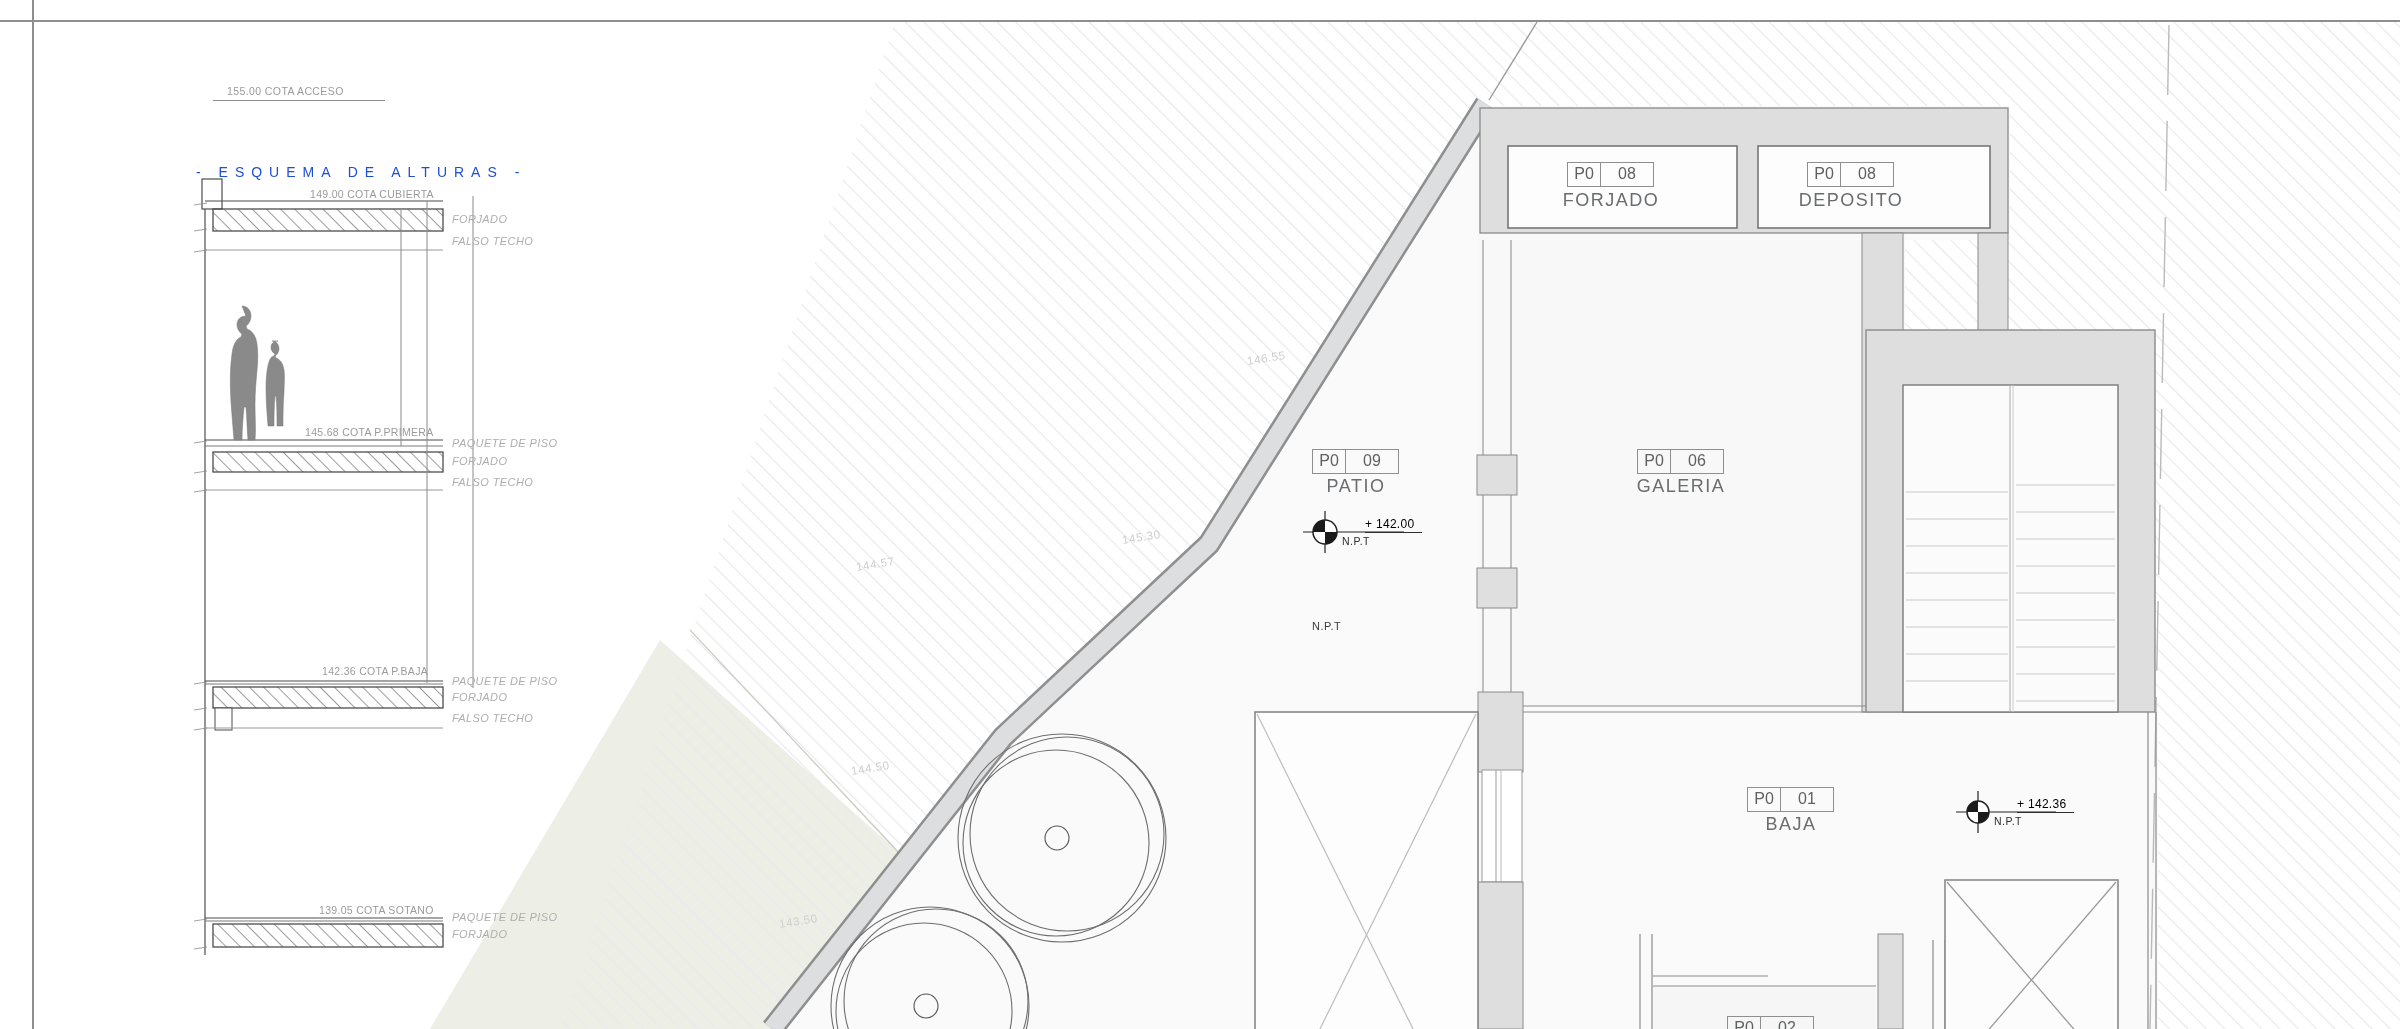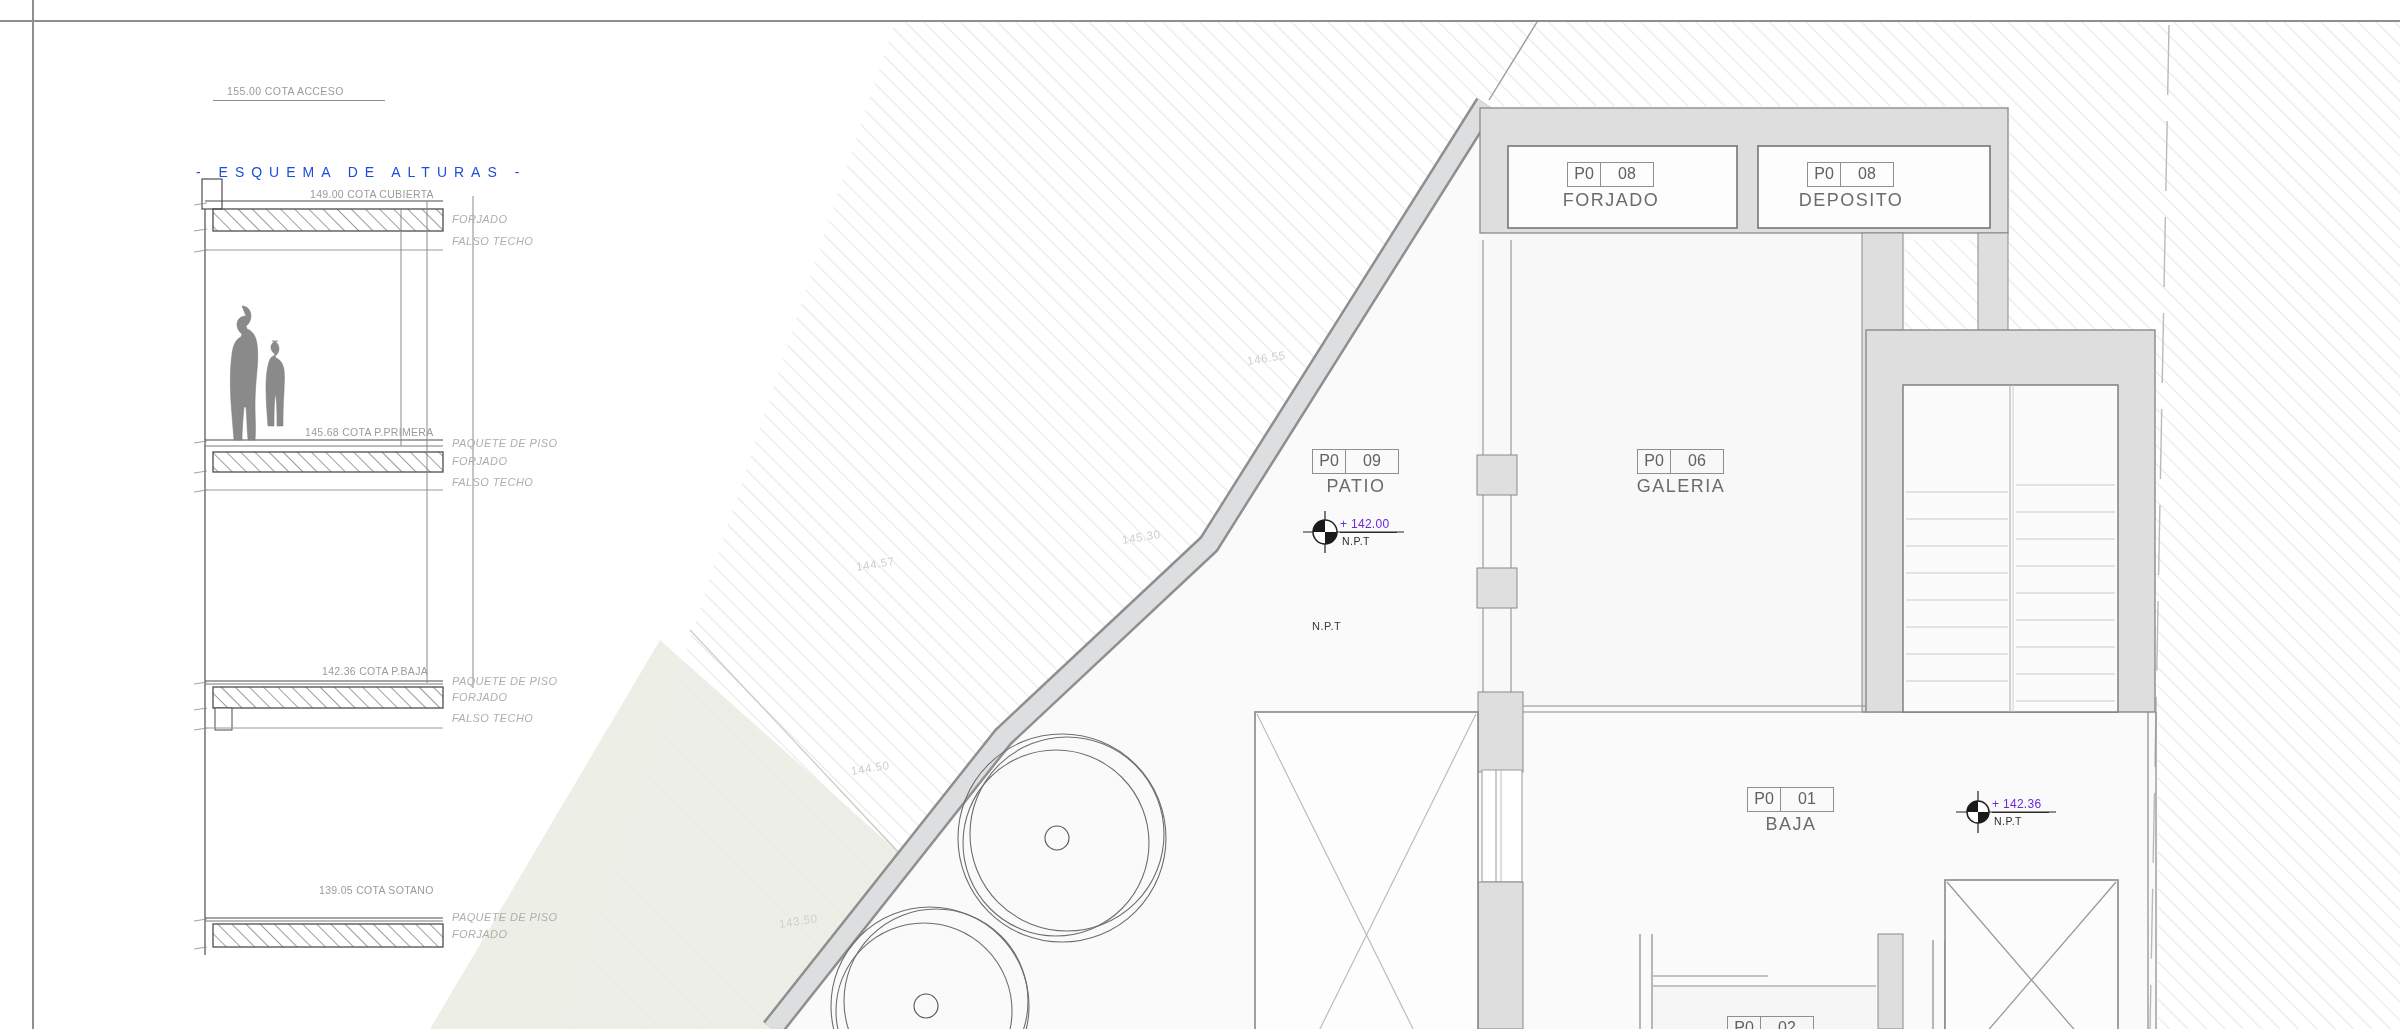--- a/index.html
+++ b/index.html
@@ -14,21 +14,21 @@
                letter-spacing:.4px;border-bottom:1px solid #8d8d8d;padding:0 0 3px 14px;}
   .schema-title{left:196px;top:136px;font-size:14px;color:#1d4ed8;letter-spacing:7px;margin-top:28px;}
   .cota{font-size:10.5px;color:#9b9b9b;letter-spacing:.3px;}
   .layer{font-size:11px;color:#aeaeae;letter-spacing:.4px;font-style:italic;}
   
   .tag{display:flex;align-items:stretch;height:23px;border:1.4px solid #8f8f8f;
        font-size:16px;color:#5f6163;background:rgba(255,255,255,.0);}
   .tag .c1{width:32px;text-align:center;line-height:22px;border-right:1.4px solid #8f8f8f;}
   .tag .c2{width:52px;text-align:center;line-height:22px;}
   .room-name{font-size:18px;color:#6a6c6e;letter-spacing:1.5px;text-align:center;width:120px;}
-  .marker-val{font-size:12px;color:#6d28d9;letter-spacing:.3px;}
+  .marker-val{font-size:12px;color:#000000;letter-spacing:.3px;margin-left:25px;}
   .marker-datum{font-size:10.5px;color:#2e2e2e;letter-spacing:.5px;}
   .npt-lone{font-size:11px;color:#3c3c3c;letter-spacing:.5px;}
   .contour{font-size:11.5px;color:#cdcfcc;letter-spacing:.6px;transform:rotate(-9deg);}
   svg{position:absolute;left:0;top:0;}
 </style>
 </head>
 <body>
 
 <svg width="2400" height="1029" viewBox="0 0 2400 1029">
   <defs>
@@ -212,21 +212,21 @@
 <div class="abs cota" style="left:305px;top:426px;">145.68 COTA P.PRIMERA</div>
 <div class="abs layer" style="left:452px;top:437px;">PAQUETE DE PISO</div>
 <div class="abs layer" style="left:452px;top:455px;">FORJADO</div>
 <div class="abs layer" style="left:452px;top:476px;">FALSO TECHO</div>
 
 <div class="abs cota" style="left:322px;top:665px;">142.36 COTA P.BAJA</div>
 <div class="abs layer" style="left:452px;top:675px;">PAQUETE DE PISO</div>
 <div class="abs layer" style="left:452px;top:691px;">FORJADO</div>
 <div class="abs layer" style="left:452px;top:712px;">FALSO TECHO</div>
 
-<div class="abs cota" style="left:319px;top:884px;">139.05 COTA SOTANO</div>
+<div class="abs cota" style="left:319px;top:904px;">139.05 COTA SOTANO</div>
 <div class="abs layer" style="left:452px;top:911px;">PAQUETE DE PISO</div>
 <div class="abs layer" style="left:452px;top:928px;">FORJADO</div>
 
 <div class="abs tag" style="left:1567px;top:162px;">
   <span class="c1">P0</span>
   <span class="c2">08</span>
 </div>
 <div class="abs room-name" style="left:1551px;top:190px;">FORJADO</div>
 
 <div class="abs tag" style="left:1807px;top:162px;">

